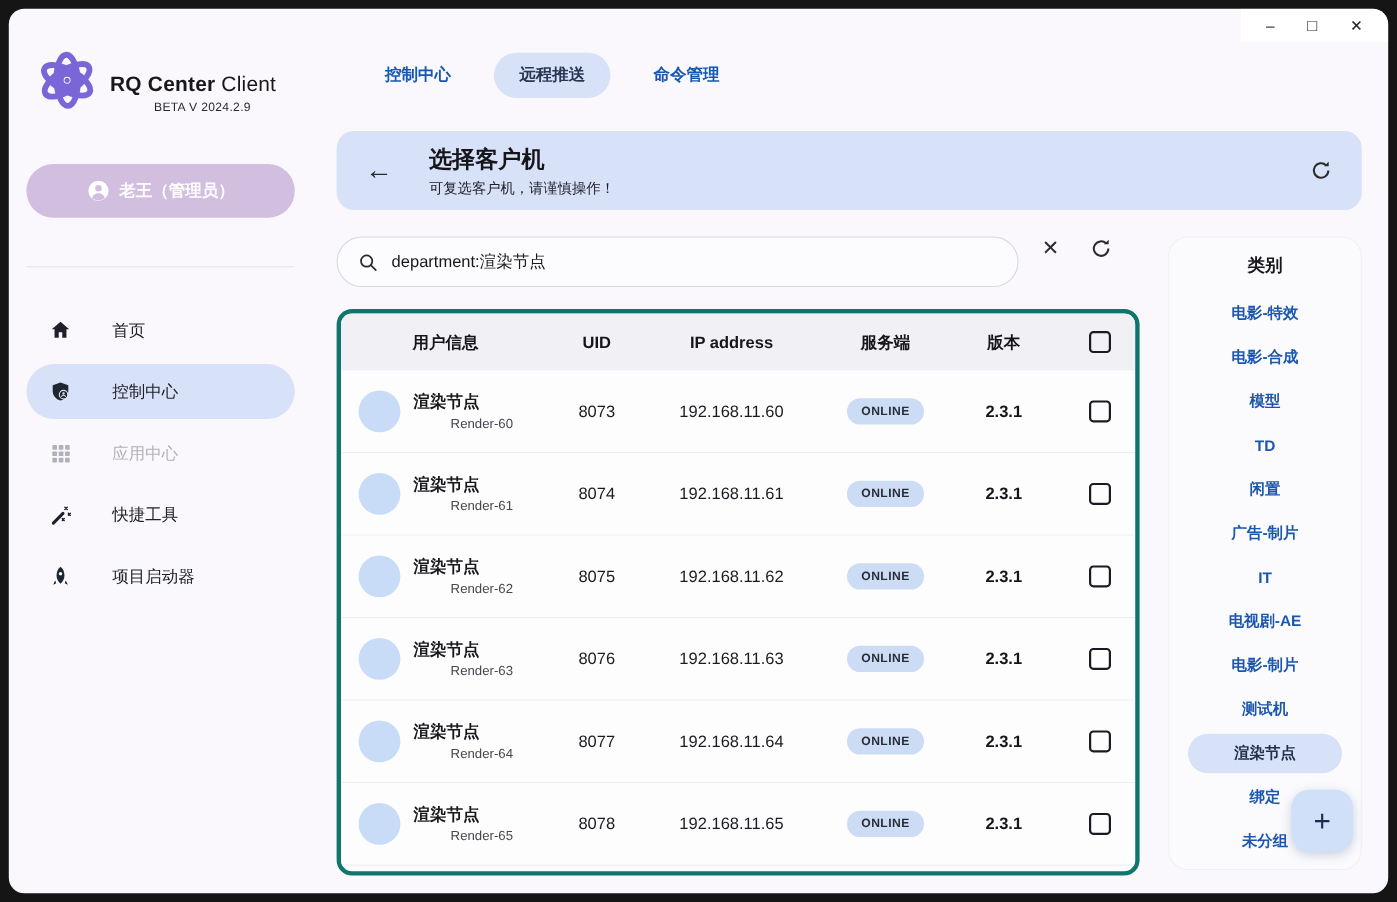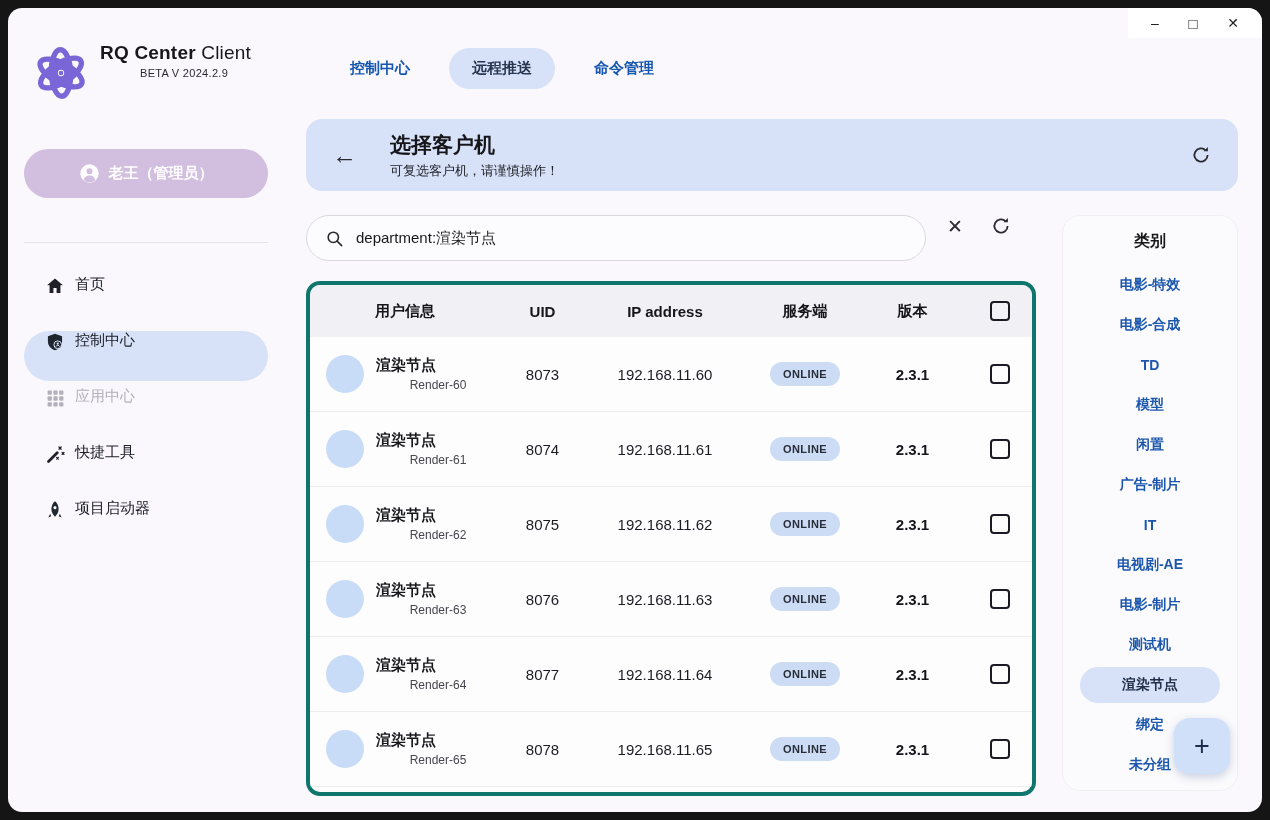--- a/index.html
+++ b/index.html
@@ -19,36 +19,36 @@
   .win-controls {
     position:absolute; top:0; right:0; width:134px; height:30px;
     background:#ffffff; border-radius:0 14px 0 0;
     display:flex; align-items:center; justify-content:space-around;
     z-index:40; padding:0 8px;
   }
   .win-btn { font-size:14px; color:#222; cursor:pointer; line-height:1; }
   .win-btn.max { font-size:15px; }
   
   .sidebar { width:276px; flex:0 0 276px; padding-top:34px; }
-  .logo-row { display:flex; align-items:flex-start; padding-left:22px; }
+  .logo-row { display:flex; align-items:flex-end; padding-left:22px; }
   .logo-icon { width:62px; height:62px; flex:0 0 62px; }
   .logo-text { margin-left:8px; }
   .logo-title { font-size:19px; color:#17171c; letter-spacing:0.2px; }
   .logo-title b { font-weight:bold; }
   .logo-sub { font-size:11px; color:#2a2a32; margin-top:3px; letter-spacing:0.3px;padding-left:40px; }
   .user-badge {
     margin:45px 16px 0 16px; height:49px; border-radius:25px;
     background:#d2bedf; color:#ffffff; font-weight:bold; font-size:15px;
     display:flex; align-items:center; justify-content:center; gap:9px;
   }
   .side-divider { height:1px; background:#e6e4ea; margin:44px 16px 0 16px; }
   .nav-list { margin-top:32px; }
   .nav-item {
     height:50px; margin:6px 16px; border-radius:25px;
-    display:flex; padding-left:20px; gap:9px;
+    display:flex; align-items:center; padding-left:20px; gap:36px;
     color:#20202a; font-size:15px; cursor:pointer;
   }
   .nav-item.active { background:#d7e2f8; }
   .nav-item.disabled { color:#b2b0ba; }
   .nav-icon { width:22px; height:22px; display:flex; align-items:center; justify-content:center; }
   
   .main { flex:1; padding:0 26px 0 22px; position:relative; }
   .tabs-row { display:flex; align-items:center; margin-top:40px; margin-left:21px; gap:16px; }
   .tab {
     padding:11px 23px; border-radius:21px; font-size:15px; font-weight:bold;
@@ -379,22 +379,22 @@
                 <div class="checkbox"></div>
               </div>
           </div>
         </div>
       </div>
 
       <div class="cat-card">
         <div class="cat-title">类别</div>
         <div class="cat-item">电影-特效</div>
         <div class="cat-item">电影-合成</div>
+        <div class="cat-item">模型</div>
         <div class="cat-item">TD</div>
-        <div class="cat-item">模型</div>
         <div class="cat-item">闲置</div>
         <div class="cat-item">广告-制片</div>
         <div class="cat-item">IT</div>
         <div class="cat-item">电视剧-AE</div>
         <div class="cat-item">电影-制片</div>
         <div class="cat-item">测试机</div>
         <div class="cat-item active">渲染节点</div>
         <div class="cat-item">绑定</div>
         <div class="cat-item">未分组</div>
       </div>

